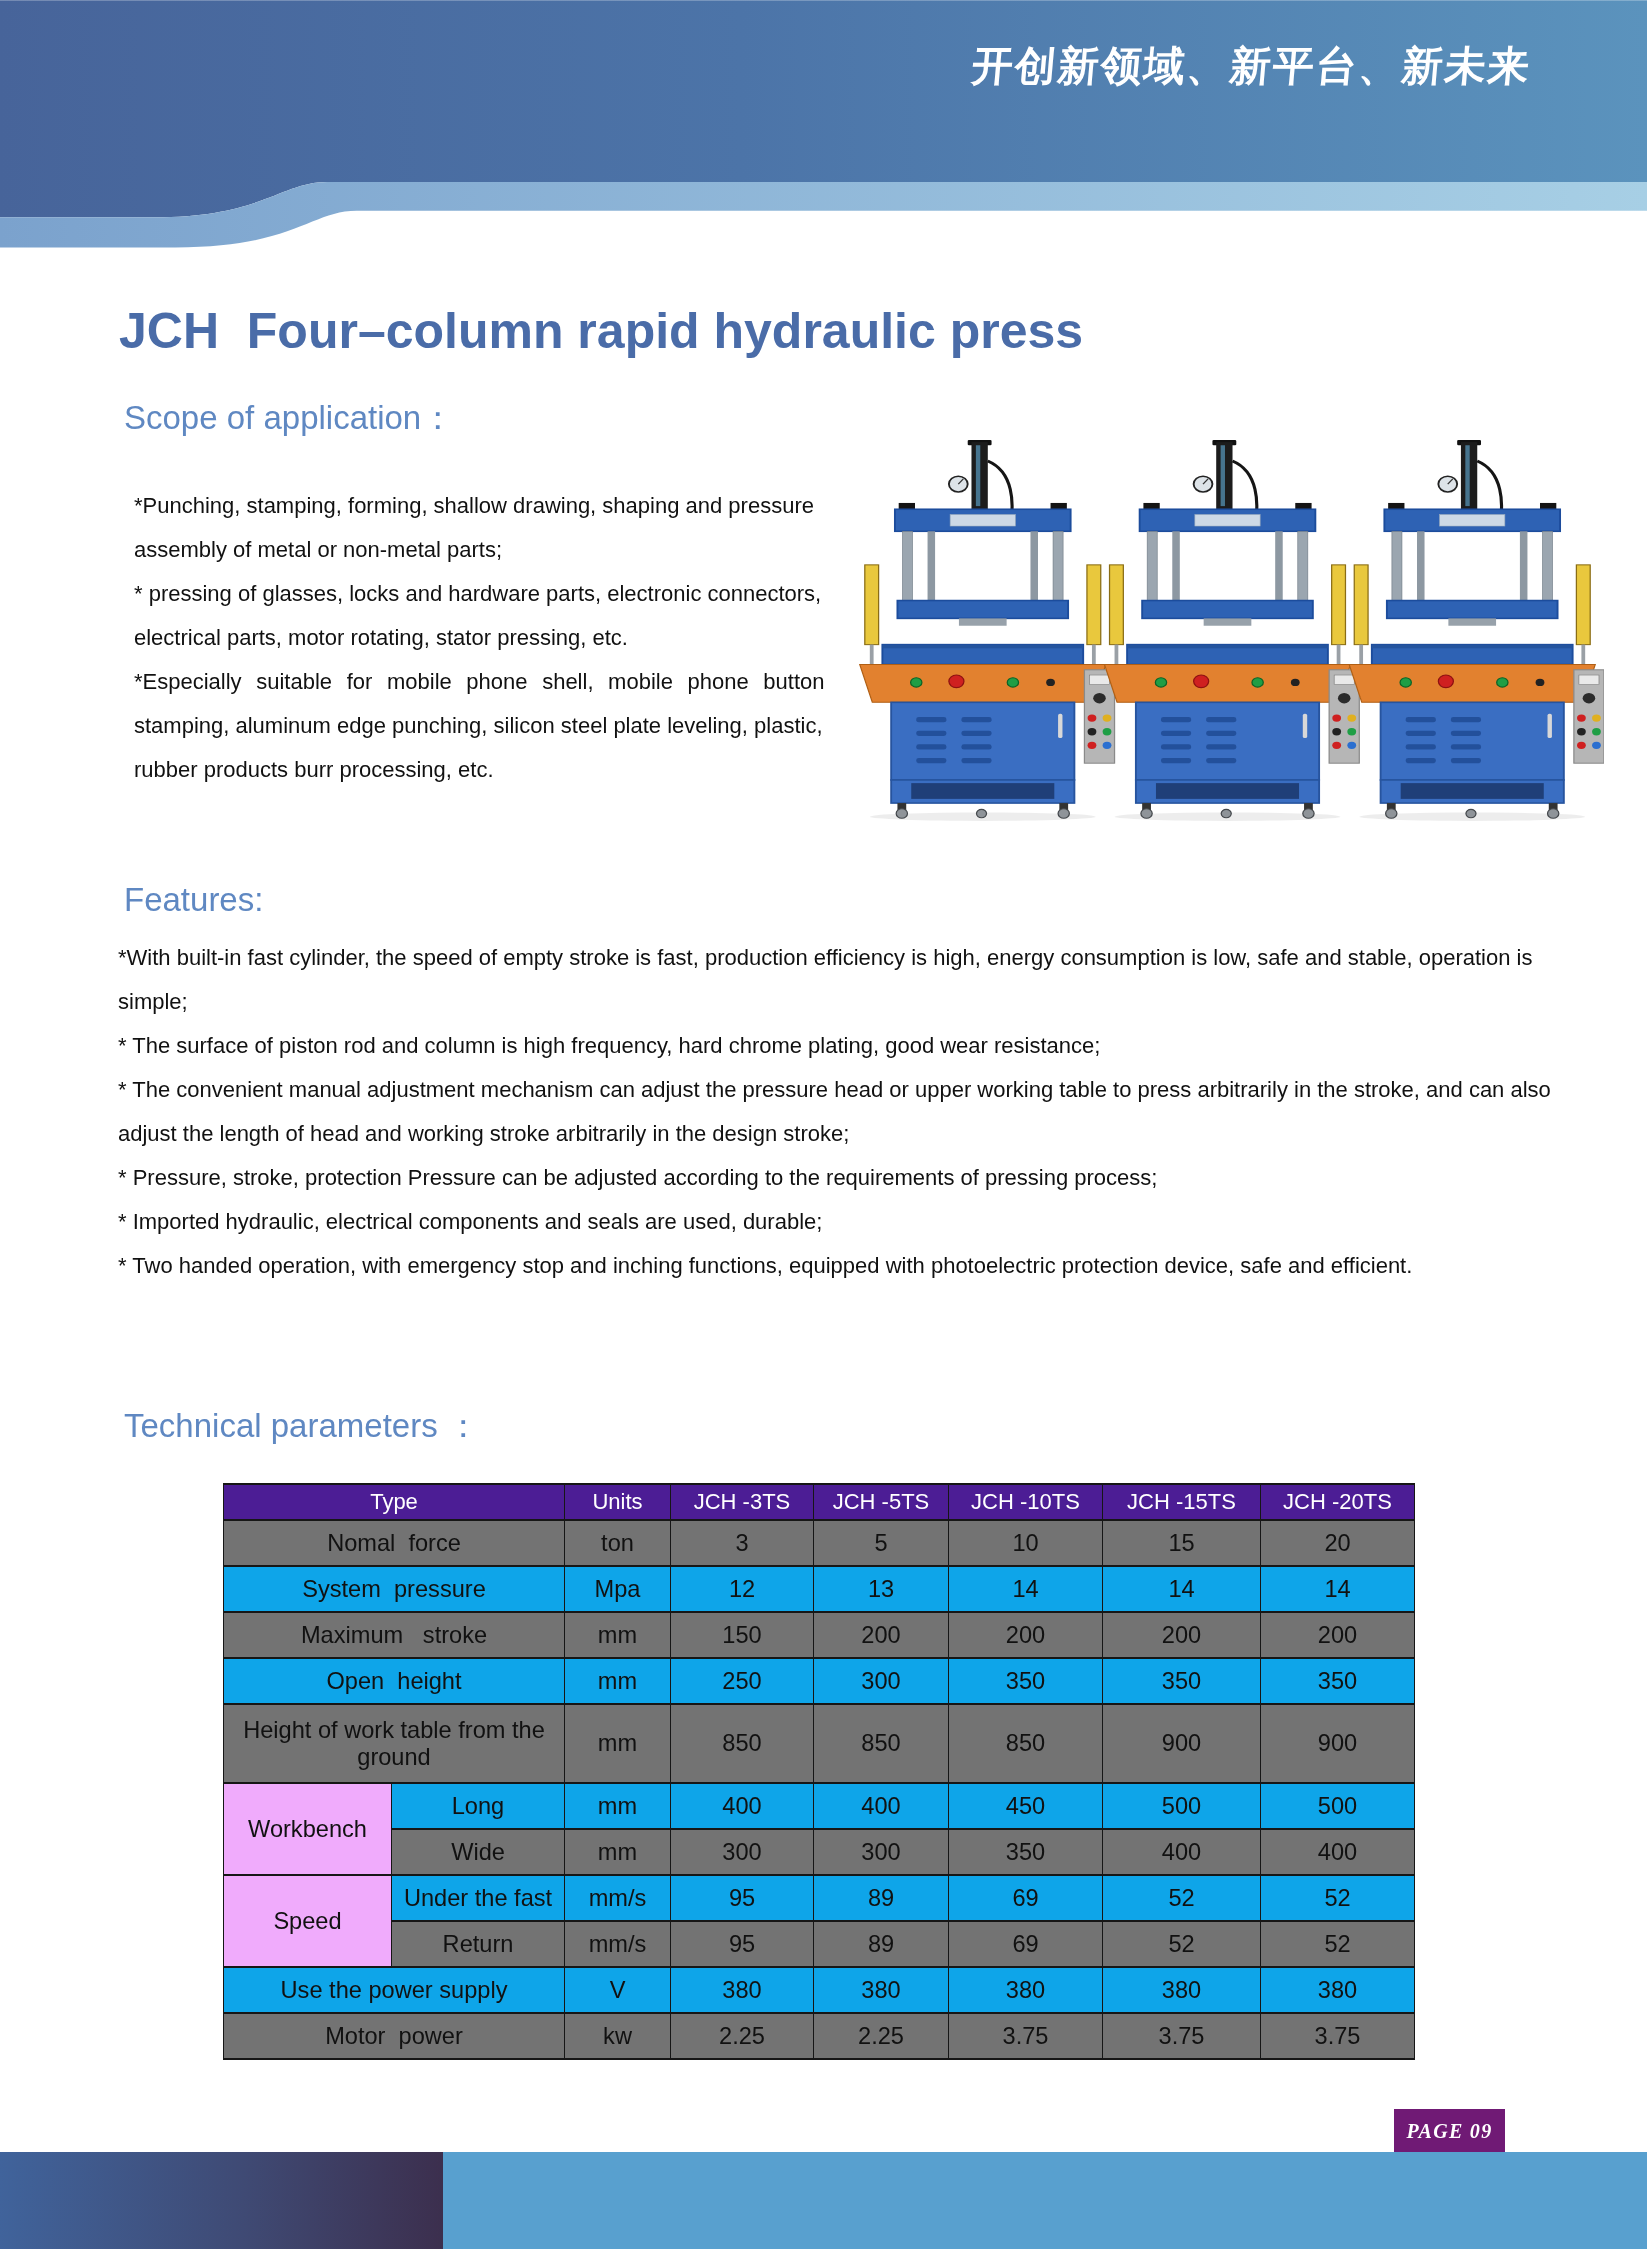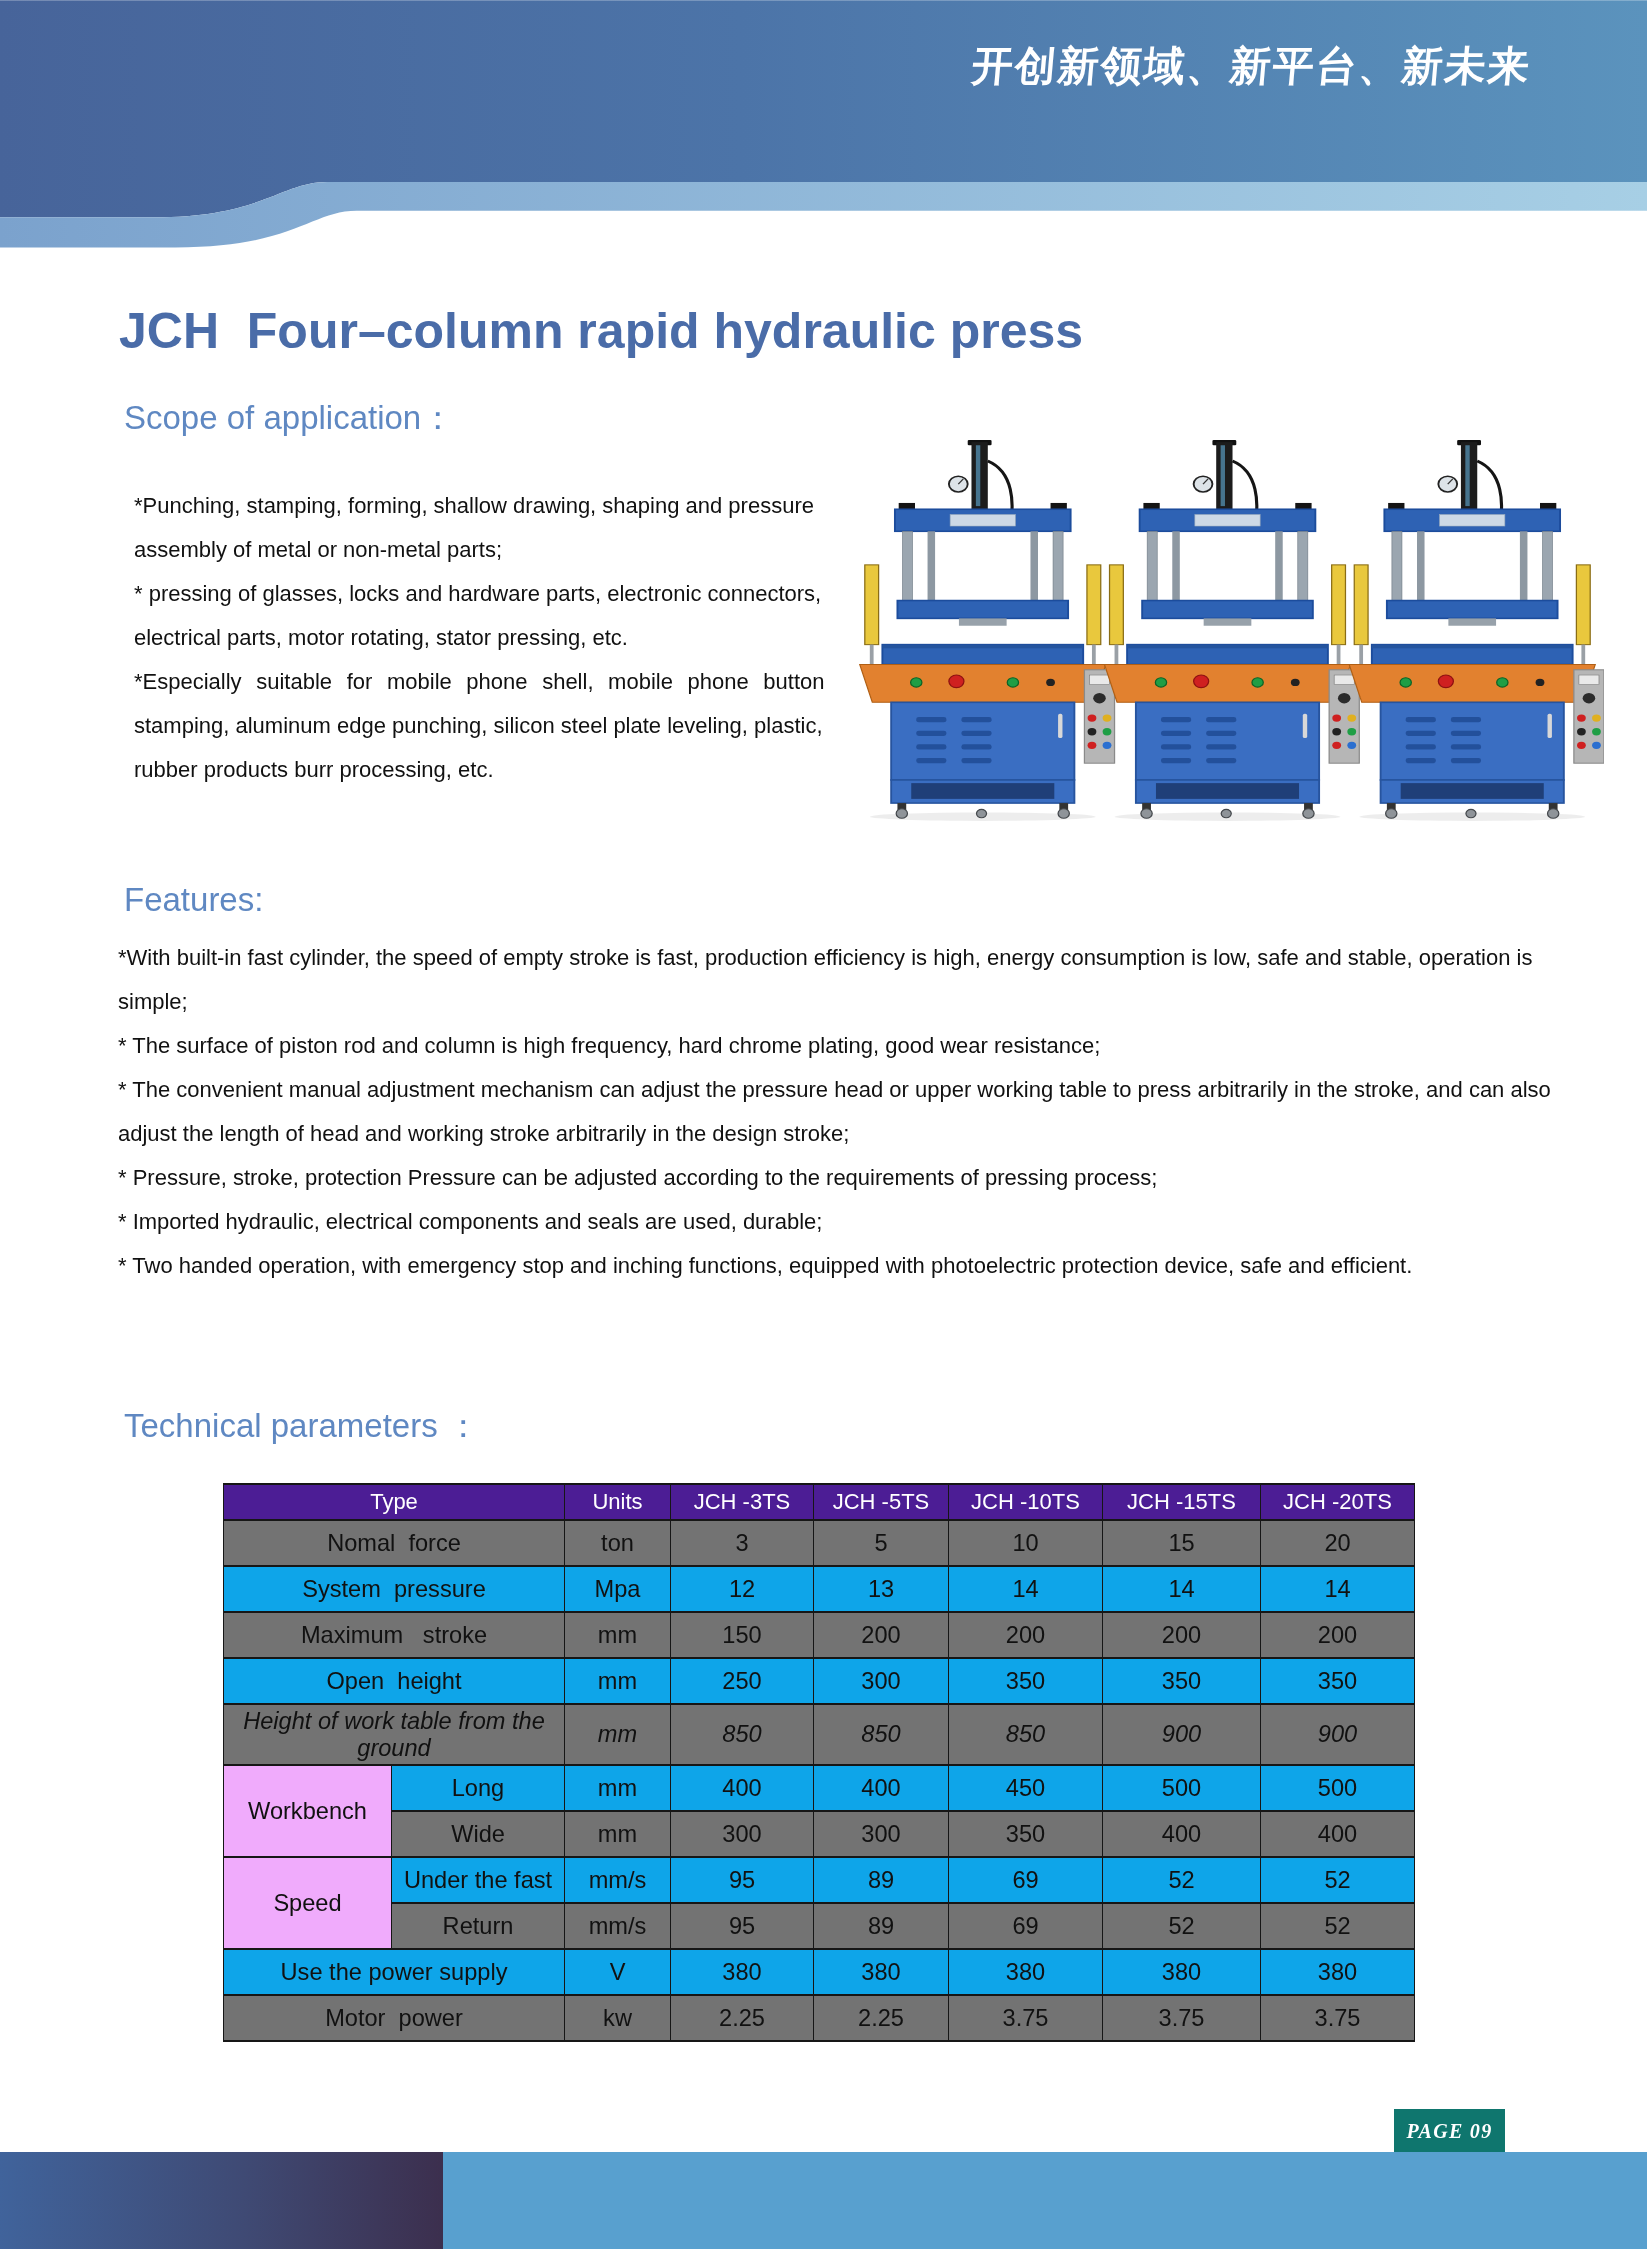--- a/index.html
+++ b/index.html
@@ -38,28 +38,28 @@
     border-collapse:collapse; table-layout:fixed; width:1192px;
     font-size:23.6px; color:#111;
   }
   .tech-table td,.tech-table th{
     border:1.3px solid #161616; border-top-width:2.6px; border-bottom-width:2.6px;
     text-align:center; vertical-align:middle; padding:0 6.5px;
     white-space:pre-wrap; font-weight:normal; overflow:hidden;
   }
   .tech-table th{background:#4c1d95; color:#ffffff; font-size:22px; height:34px;}
   .r-std{height:46px;}
-  .r-tall{height:61px;font-style:italic;}
+  .r-tall{height:79px;}
   .bg-gray td{background:#0ea5e9;}
   .bg-white td{background:#737373;}
   td.groupcell{background:#f0abfc;}
   
   .page-badge{
     position:absolute; left:1394px; top:2109px; width:111px; height:44px;
-    background:#0f766e; color:#ffffff; display:flex; align-items:center; justify-content:center;
+    background:#701a75; color:#ffffff; display:flex; align-items:center; justify-content:center;
     font-family:"Liberation Serif", serif; font-style:italic; font-weight:bold;
     font-size:20px; letter-spacing:1.3px; white-space:pre;
   }
   .footer-left{
     position:absolute; left:0; top:2152px; width:443px; height:98px;
     background:linear-gradient(90deg,#40639b 0%,#3f4a74 55%,#3c2f4e 100%);
   }
   .footer-right{
     position:absolute; left:443px; top:2152px; width:1204px; height:98px;
     background:#58a0cf;

